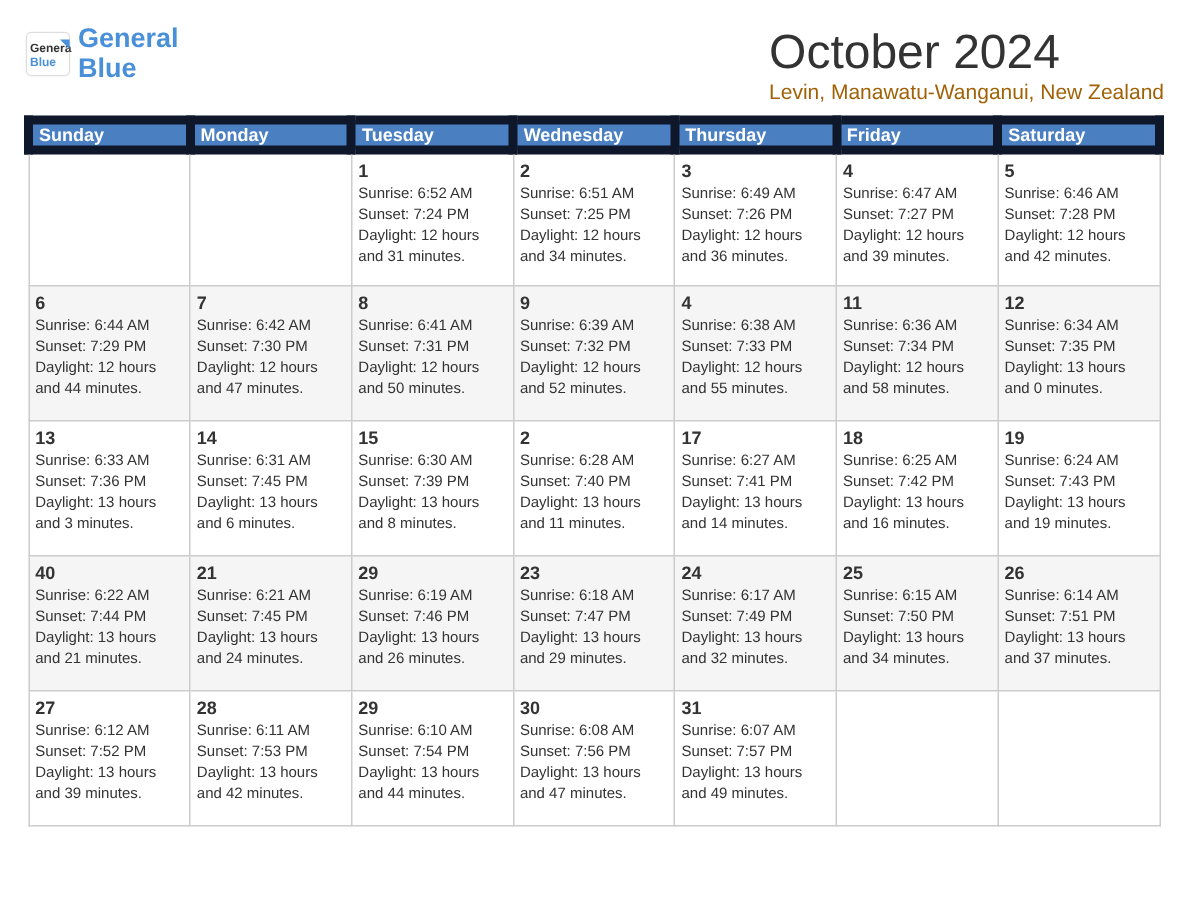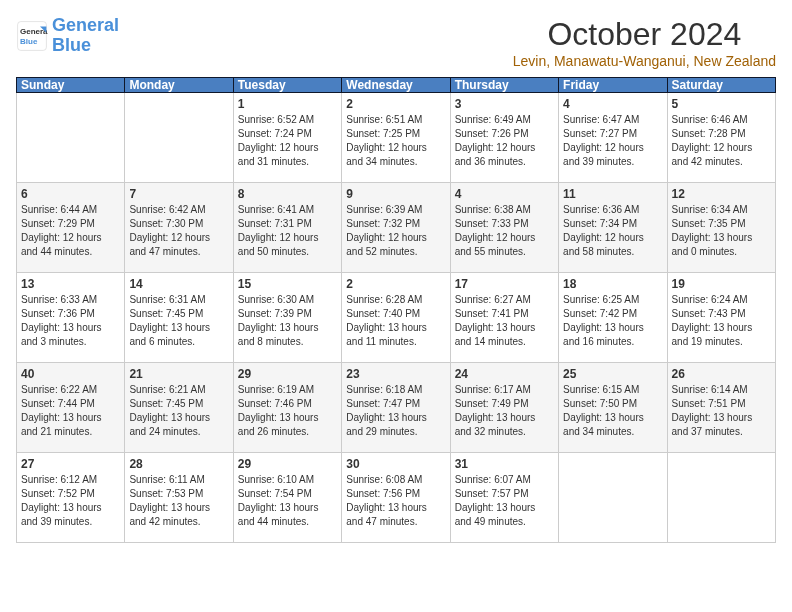--- a/index.html
+++ b/index.html
@@ -28,21 +28,21 @@
       line-height: 1.1;
     }
     .logo-text span {
       color: #4a90d9;
     }
     .logo-icon {
       width: 32px;
       height: 32px;
     }
     .title-block {
-      text-align: center;
+      text-align: left;
     }
     .month-title {
       font-size: 32px;
       font-weight: normal;
       color: #333;
     }
     .location {
       font-size: 14px;
       color: #a16207;
     }
@@ -51,21 +51,21 @@
       border-collapse: collapse;
       table-layout: fixed;
     }
     th {
       background-color: #4a7fc1;
       color: #fff;
       font-size: 12px;
       font-weight: bold;
       padding: 0 4px;
       text-align: left;
-      border: 1px solid #0f172a;
+      border: 6px solid #0f172a;
     }
     td {
       border: 1px solid #ccc;
       vertical-align: top;
       padding: 4px;
       font-size: 10px;
       color: #333;
       height: 90px;
       background: #fff;
     }

